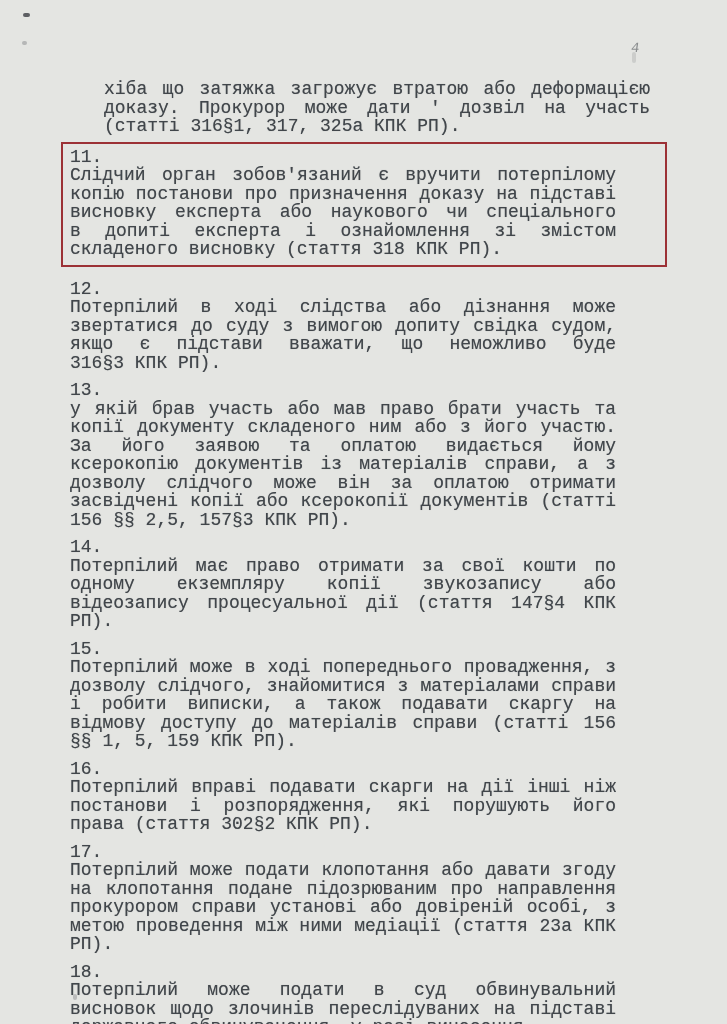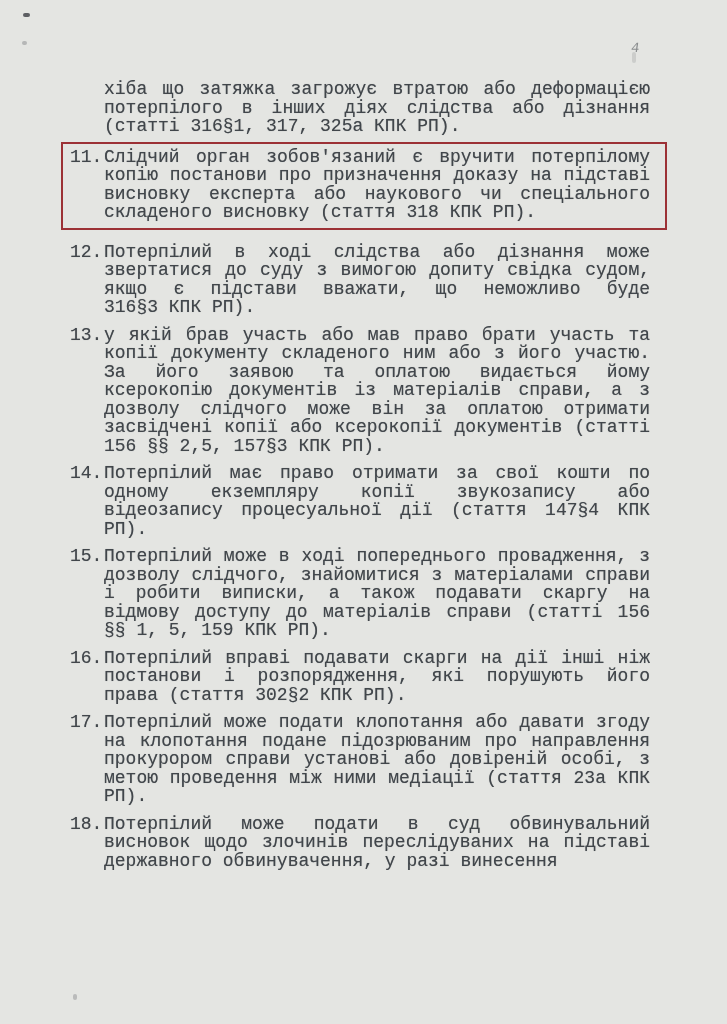--- a/index.html
+++ b/index.html
@@ -34,21 +34,21 @@
     font-size: 18px;
     line-height: 18.5px;
     text-shadow: 0 0 0.7px rgba(70,74,78,0.55);
   }
   .para { margin-top: 9px; }
   .para:first-child { margin-top: 0; }
   .para.intro {
     margin-left: 34px;
     width: 546px;
   }
-  .para.item { display: flex; }
+  .para.item { display: flex; flex-direction: column; }
   .num {
     flex: none;
     width: 34px;
     white-space: nowrap;
   }
   .lines {
     flex: none;
     width: 546px;
   }
   .line {
@@ -74,29 +74,30 @@
   }
 </style>
 </head>
 <body style="background: rgb(228, 229, 226); color: rgb(65, 70, 75);">
 
 <div class="page">
   <div class="page-number">4</div>
   <div class="content">
       <div class="para intro">
         <div class="line">хіба що затяжка загрожує втратою або деформацією</div>
-        <div class="line">потерпілого в інших діях слідства або дізнання</div>
+        <div class="line">доказу. Прокурор може дати ' дозвіл на участь</div>
         <div class="line last">(статті 316§1, 317, 325а КПК РП).</div>
       </div>
       <div class="para item boxed">
         <span class="num">11.</span>
         <div class="lines">
           <div class="line">Слідчий орган зобов'язаний є вручити потерпілому</div>
           <div class="line">копію постанови про призначення доказу на підставі</div>
           <div class="line">висновку експерта або наукового чи спеціального</div>
+          <div class="line">в допиті експерта і ознайомлення зі змістом</div>
           <div class="line last">складеного висновку (стаття 318 КПК РП).</div>
         </div>
       </div>
       <div class="para item">
         <span class="num">12.</span>
         <div class="lines">
           <div class="line">Потерпілий в ході слідства або дізнання може</div>
           <div class="line">звертатися до суду з вимогою допиту свідка судом,</div>
           <div class="line">якщо є підстави вважати, що неможливо буде</div>
           <div class="line last">316§3 КПК РП).</div>

